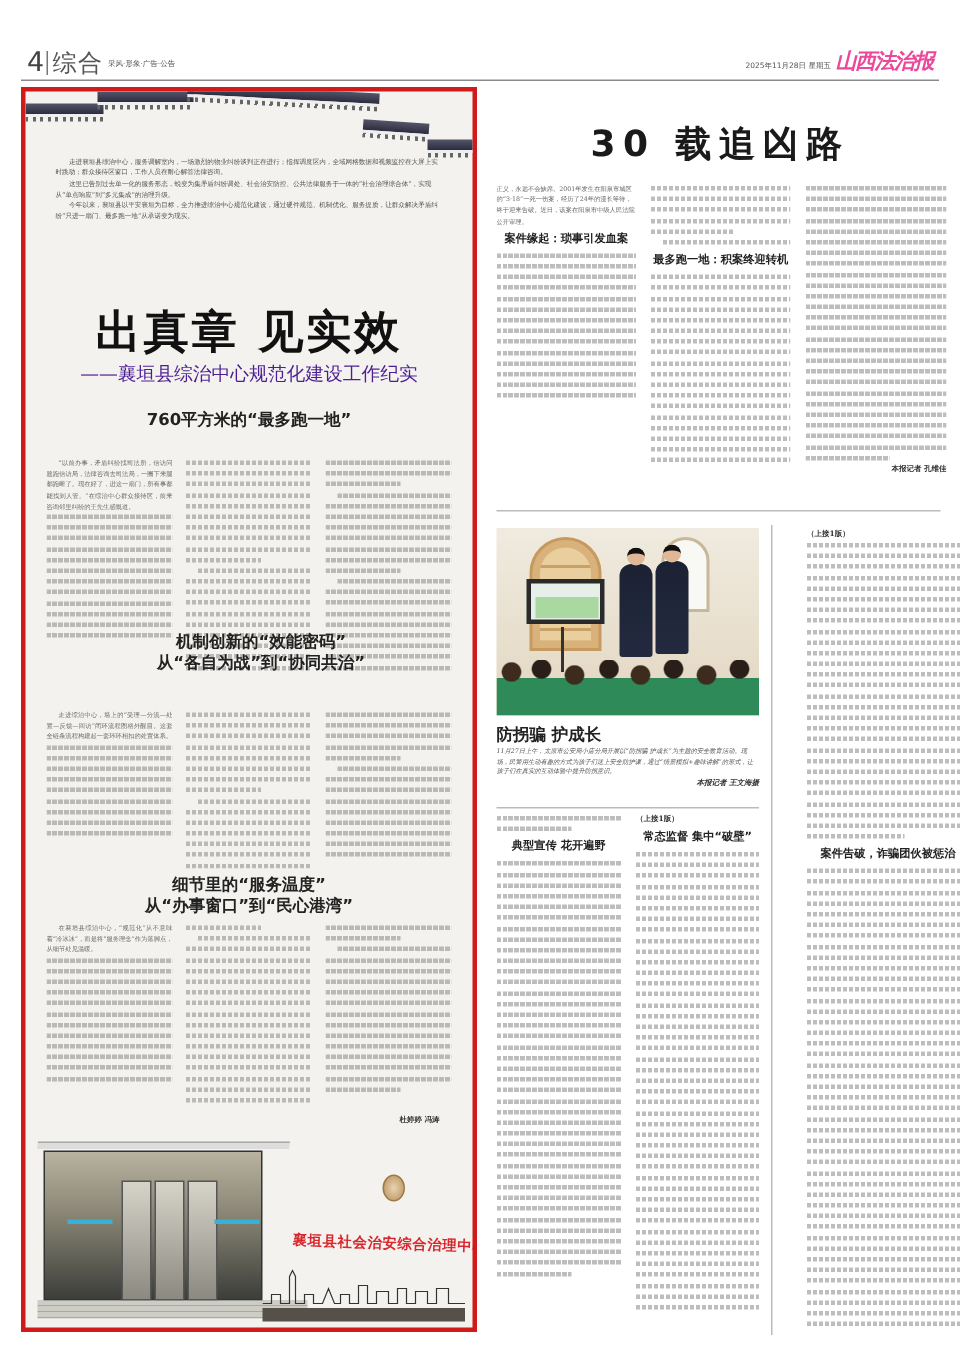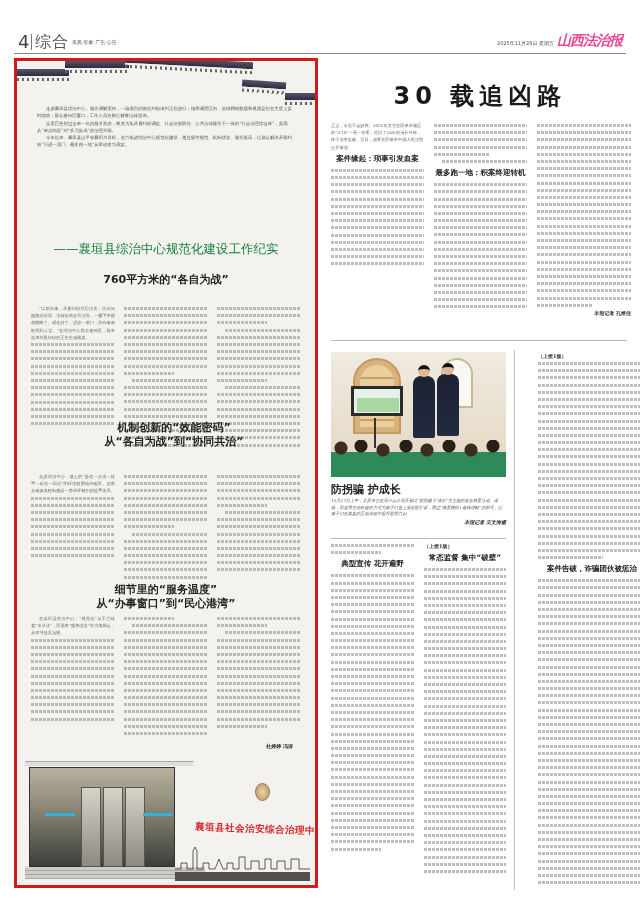--- a/index.html
+++ b/index.html
@@ -17,21 +17,21 @@
 
   
   .feature { position: absolute; left: 14px; top: 58px; width: 304px; height: 830px; border: 3px solid #d11a1a; background: #f3f2ee; overflow: hidden; }
   .roof { position: absolute; height: 9px; background: linear-gradient(#55556a, #2c2c40); border-bottom: 2px solid #eee; }
   .roof::after { content: ""; position: absolute; left: 0; right: 0; bottom: -5px; height: 3px; background: repeating-linear-gradient(90deg, #666 0 2px, transparent 2px 5px); }
 
   .intro { position: absolute; left: 20px; top: 44px; width: 258px; font-size: 4.4px; line-height: 7.3px; color: #555; text-indent: 9px; }
   .intro p { margin-bottom: 0; }
 
   .main-title { position: absolute; left: 0; width: 100%; top: 140px; text-align: center; font-family: "DejaVu Sans", sans-serif; font-weight: bold; font-size: 30px; color: #111; letter-spacing: 2px; }
-  .main-subtitle { position: absolute; left: 0; width: 100%; top: 180px; text-align: center; font-family: "DejaVu Serif", serif; font-size: 12.5px; color: #15803d; }
+  .main-subtitle { position: absolute; left: 0; width: 100%; top: 180px; text-align: center; font-family: "DejaVu Serif", serif; font-size: 12.5px; color: #4c1d95; }
 
   .sec-head { position: absolute; left: 0; width: 100%; text-align: center; font-family: "DejaVu Sans", sans-serif; font-weight: bold; color: #222; font-size: 11px; line-height: 14px; }
 
   .cols { position: absolute; left: 14px; width: 270px; display: flex; gap: 9px; }
   .col { flex: 1; font-size: 4.2px; line-height: 7.2px; color: #6a6a6a; text-indent: 8px; overflow: hidden; text-align: justify; }
   .filler-line { height: 7.2px; border-bottom: 0; position: relative; }
   .filler-line::before { content: ""; position: absolute; left: 0; right: 0; top: 2px; height: 3px; background: repeating-linear-gradient(90deg, #9a9a9a 0 3px, transparent 3px 4px); opacity: 0.65; }
   .filler-line.short::before { right: 40%; }
   .filler-line.indent::before { left: 8px; }
 
@@ -103,24 +103,25 @@
   <div class="roof" style="left:108px;top:-2px;width:128px;transform:rotate(3deg);"></div>
   <div class="roof" style="left:225px;top:20px;width:44px;transform:rotate(4deg);"></div>
   <div class="roof" style="left:268px;top:32px;width:36px;"></div>
 
   <div class="intro">
     <p>走进襄垣县综治中心，服务调解室内，一场激烈的物业纠纷谈判正在进行；指挥调度区内，全域网格数据和视频监控在大屏上实时跳动；群众接待区窗口，工作人员在耐心解答法律咨询。</p>
     <p>这里已告别过去单一化的服务形态，蜕变为集矛盾纠纷调处、社会治安防控、公共法律服务于一体的“社会治理综合体”，实现从“单点响应”到“多元集成”的治理升级。</p>
     <p>今年以来，襄垣县以平安襄垣为目标，全力推进综治中心规范化建设，通过硬件规范、机制优化、服务提质，让群众解决矛盾纠纷“只进一扇门、最多跑一地”从承诺变为现实。</p>
   </div>
 
+  <div class="main-title">出真章 见实效</div>
   <div class="main-subtitle">——襄垣县综治中心规范化建设工作纪实</div>
 
   <div class="sec-head" style="top:212px;">
-    <div>760平方米的“各自为战”</div>
+    <div>760平方米的“最多跑一地”</div>
   </div>
   <div class="cols" style="top:244px;height:146px;">
     <div class="col">
       <div>“以前办事，矛盾纠纷找司法所，信访问题跑信访局，法律咨询去司法局，一圈下来腿都跑断了。现在好了，进这一扇门，所有事都能找到人管。”在综治中心群众接待区，前来咨询邻里纠纷的王先生感慨道。</div>
       <div class="filler-line"></div>
         <div class="filler-line"></div>
         <div class="filler-line"></div>
         <div class="filler-line"></div>
         <div class="filler-line"></div>
         <div class="filler-line"></div>

